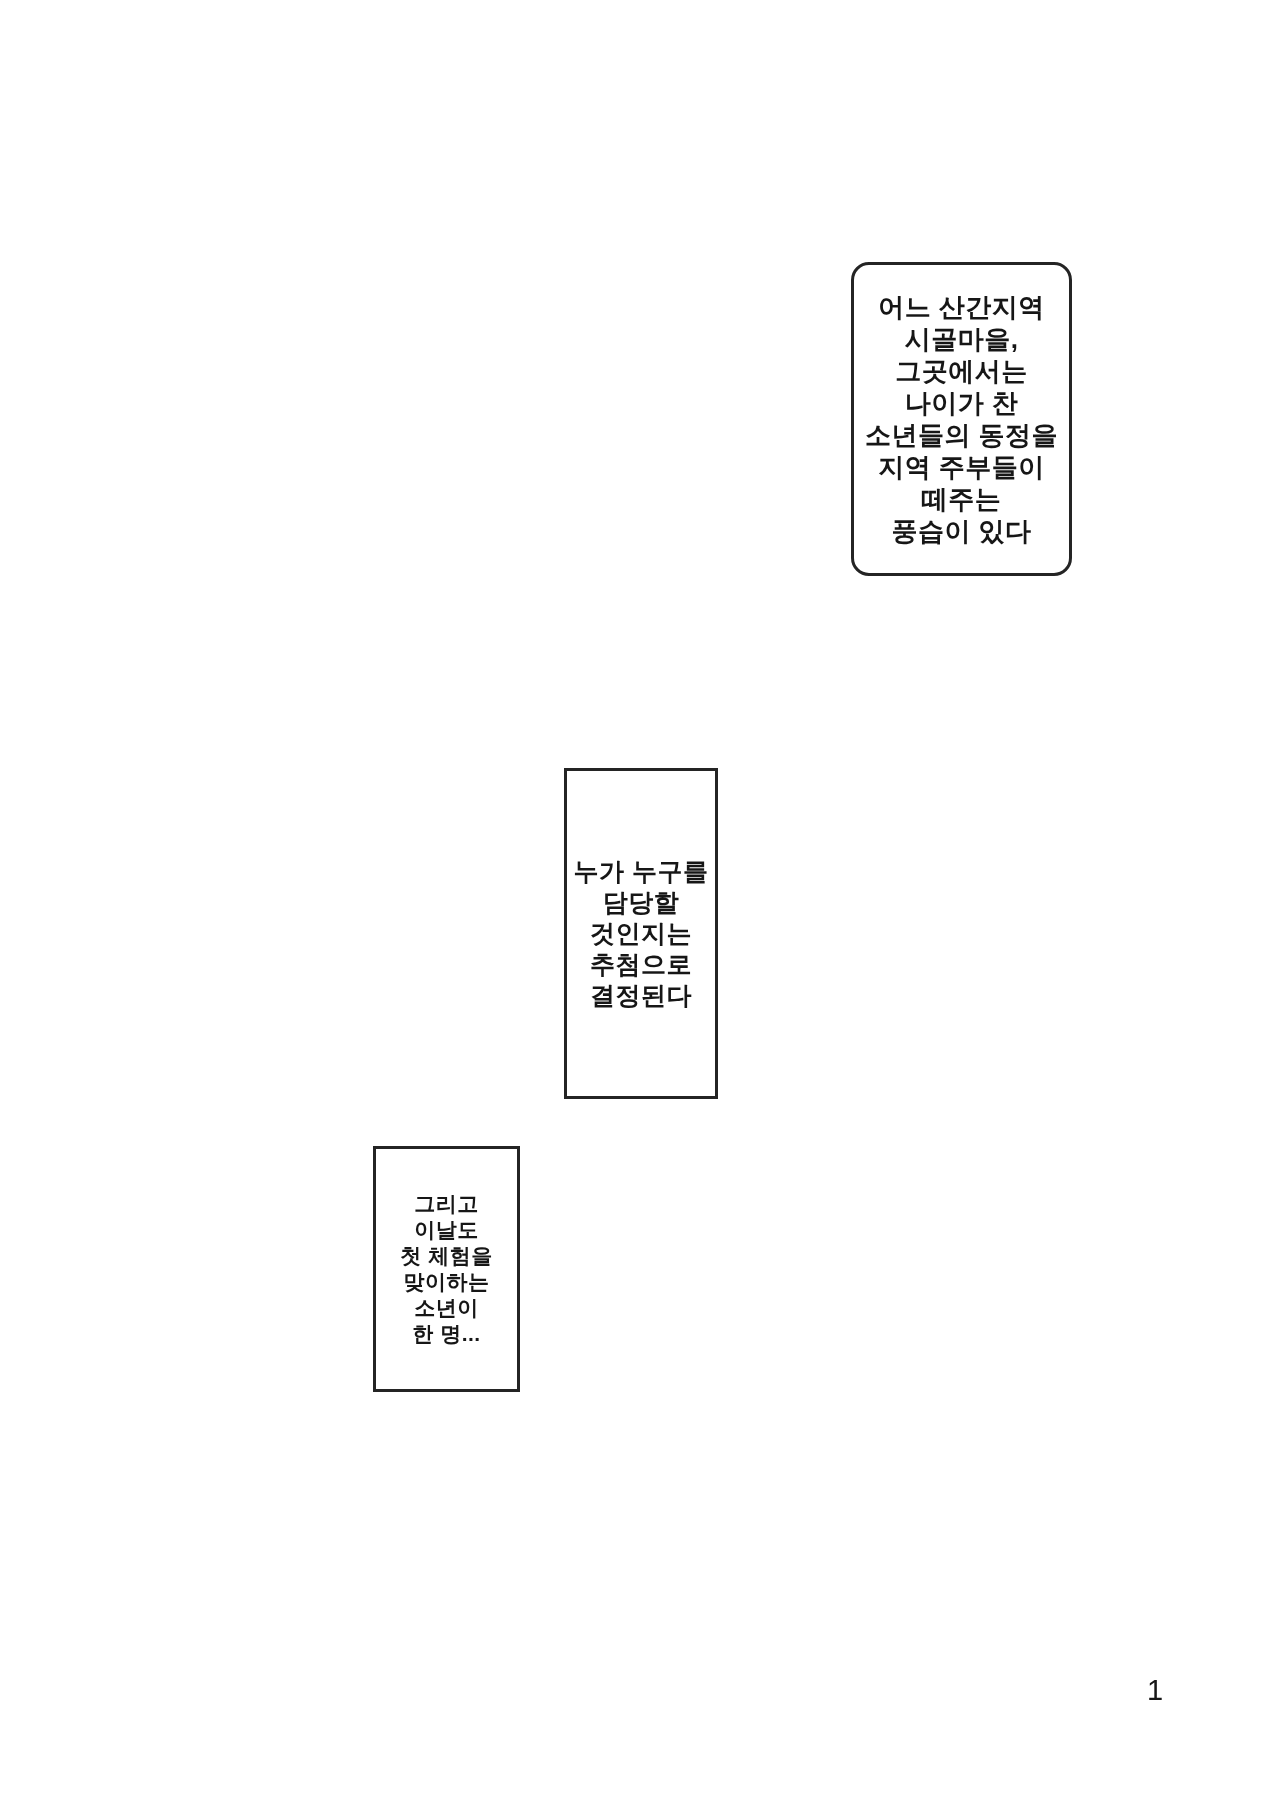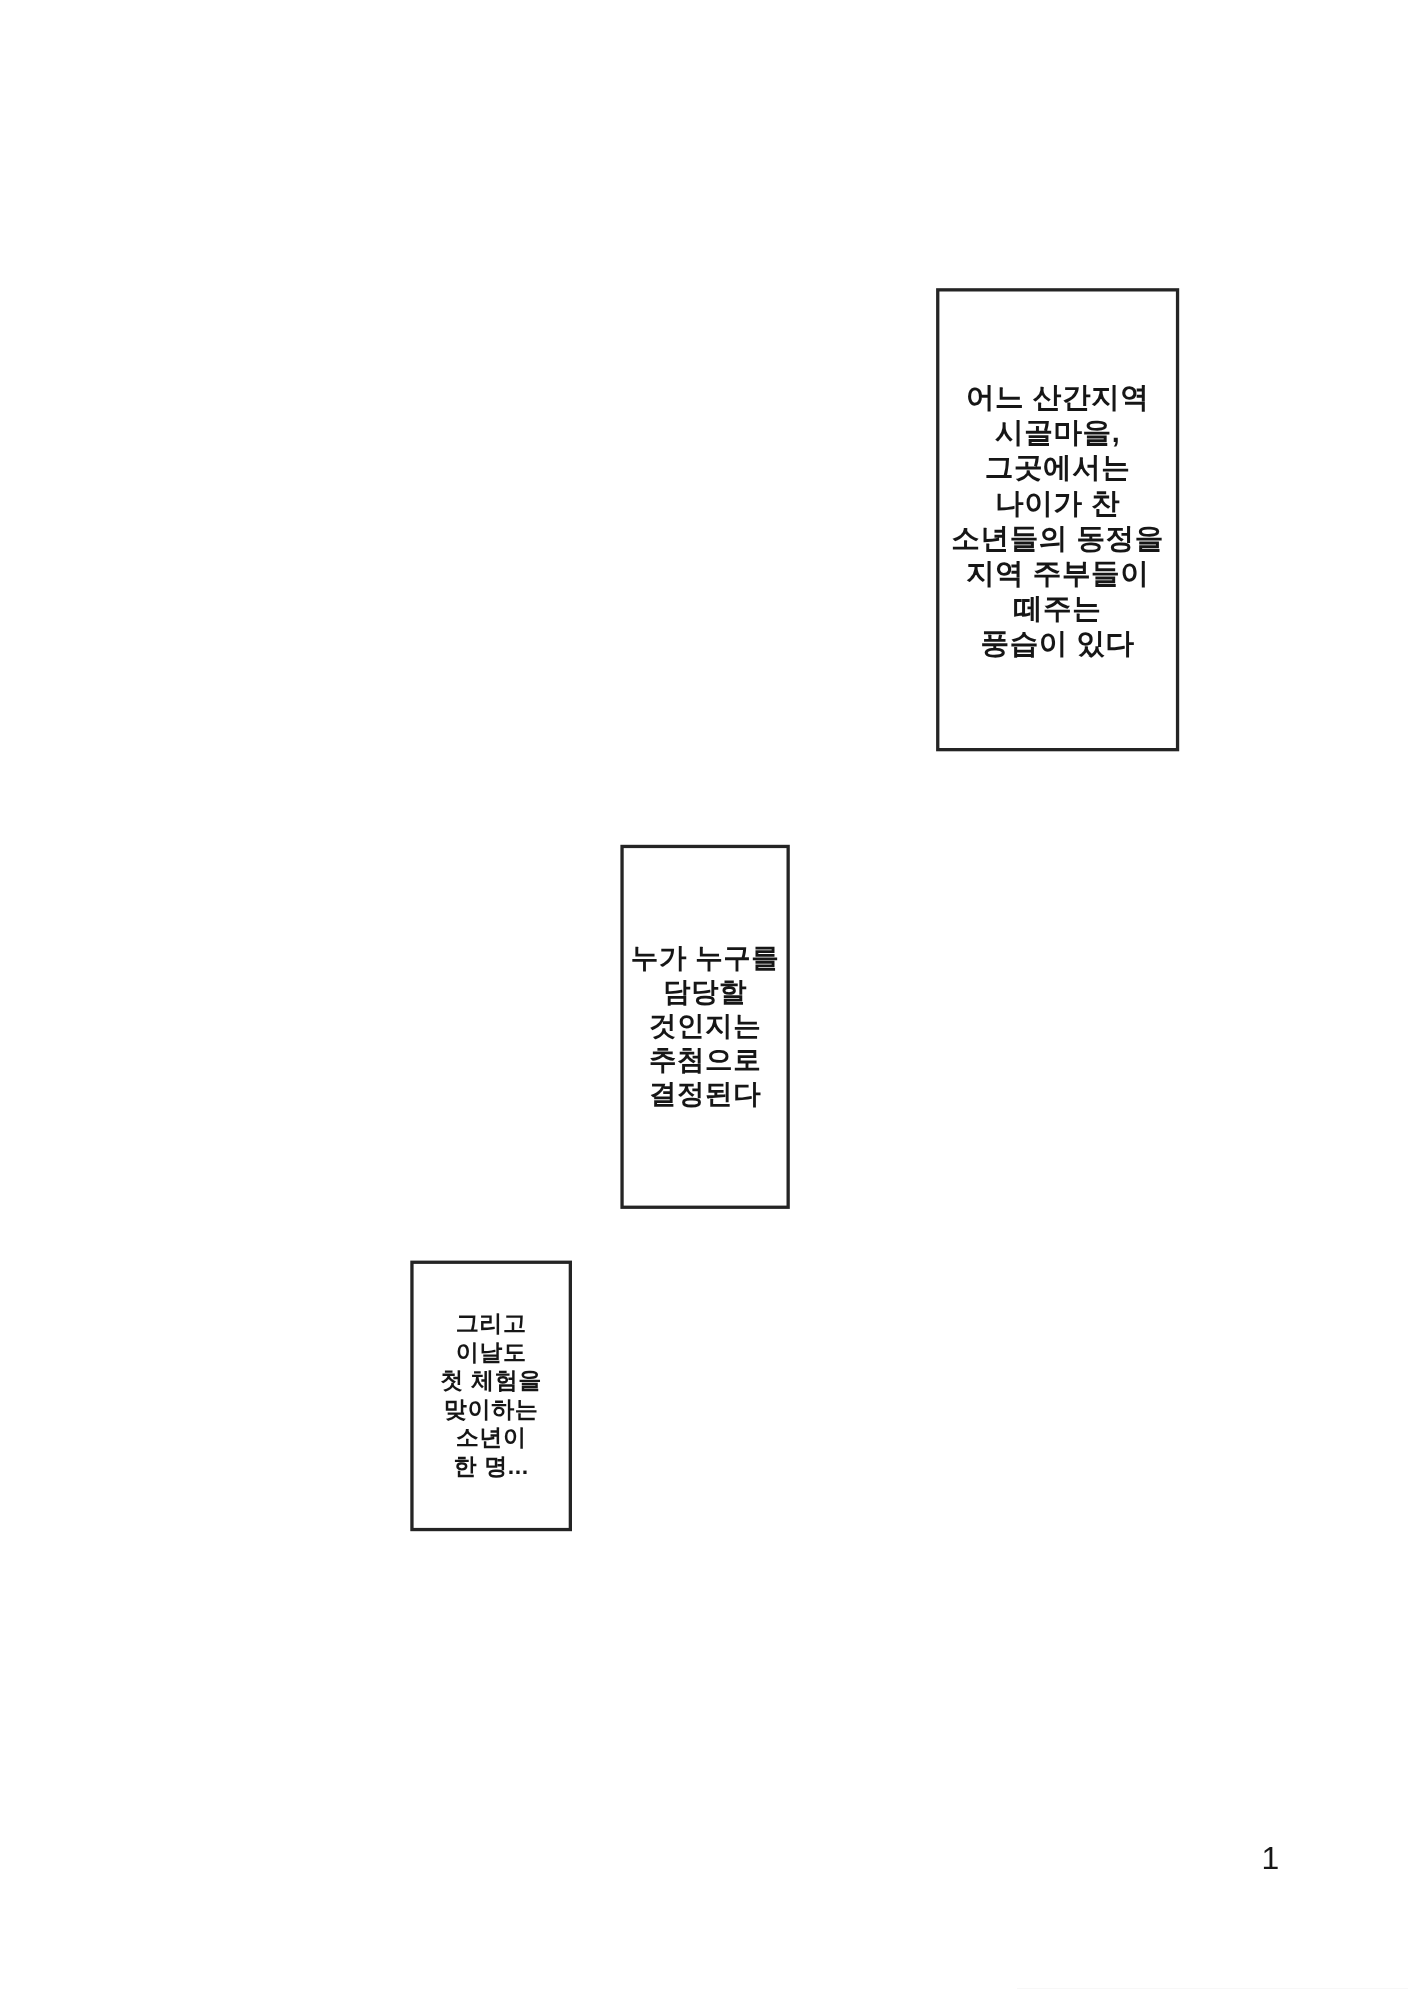--- a/index.html
+++ b/index.html
@@ -30,21 +30,22 @@
     text-align: center;
     color: #161616;
     font-weight: 700;
     letter-spacing: 0.5px;
   }
   
   .box-1 {
     left: 851px;
     top: 262px;
     width: 221px;
-    height: 421px;
+    height: 314px;
+    border-radius: 18px;
   }
   .box-1 .caption-text {
     font-size: 26px;
     line-height: 32px;
   }
   
   .box-2 {
     left: 564px;
     top: 768px;
     width: 154px;

